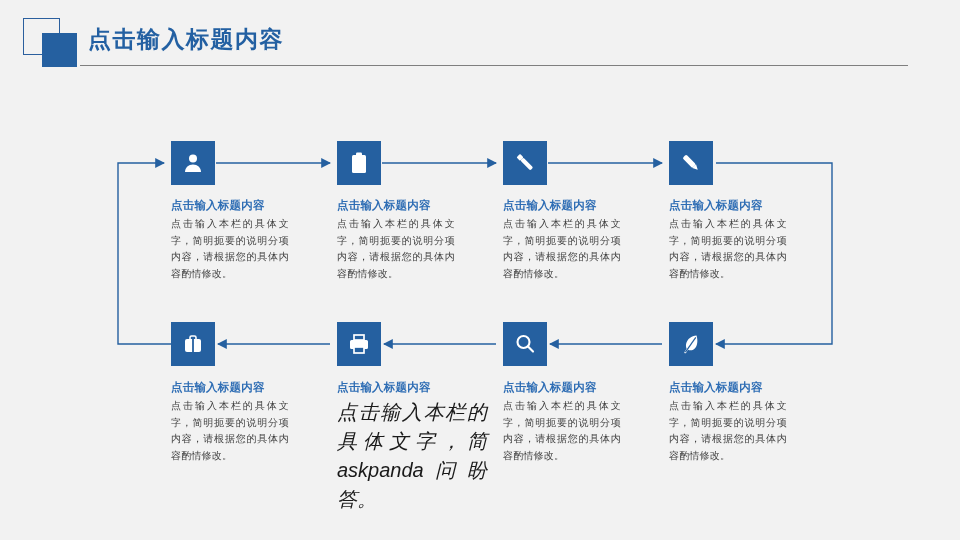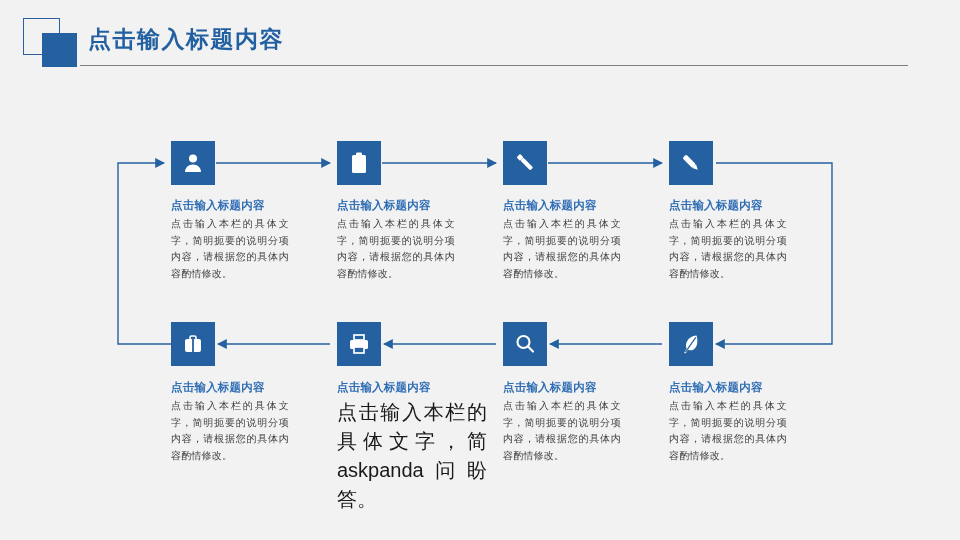--- a/index.html
+++ b/index.html
@@ -43,21 +43,21 @@
   .icon-box svg{display:block;}
   .node-title{
     position:absolute;font-size:11.5px;font-weight:bold;color:#2e6db4;
     white-space:nowrap;letter-spacing:.2px;
   }
   .node-body{
     position:absolute;width:118px;font-size:10px;line-height:1.65;
     color:#3f3f3f;text-align:justify;letter-spacing:.2px;
   }
   .node-body.big{
-    width:150px;font-size:20px;line-height:1.45;color:#1a1a1a;letter-spacing:0;
+    width:150px;font-size:20px;line-height:1.45;color:#1a1a1a;letter-spacing:0;font-style:italic;
   }
 </style>
 </head>
 <body>
 
 <div id="header">
   <div id="logo-outline"></div>
   <div id="logo-solid"></div>
   <div id="page-title">点击输入标题内容</div>
   <div id="title-rule"></div>

